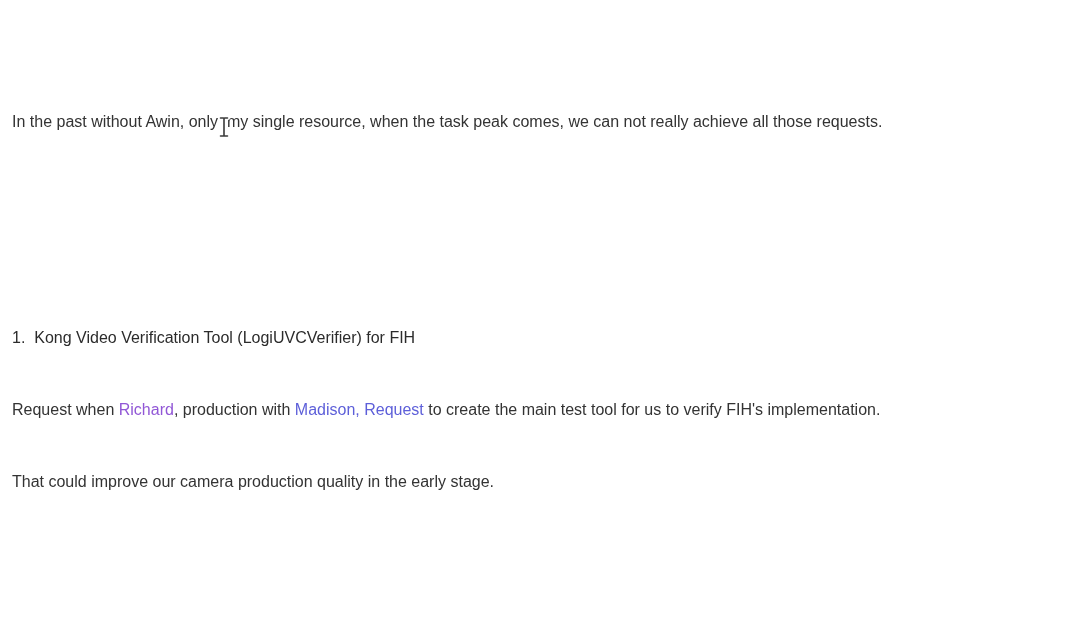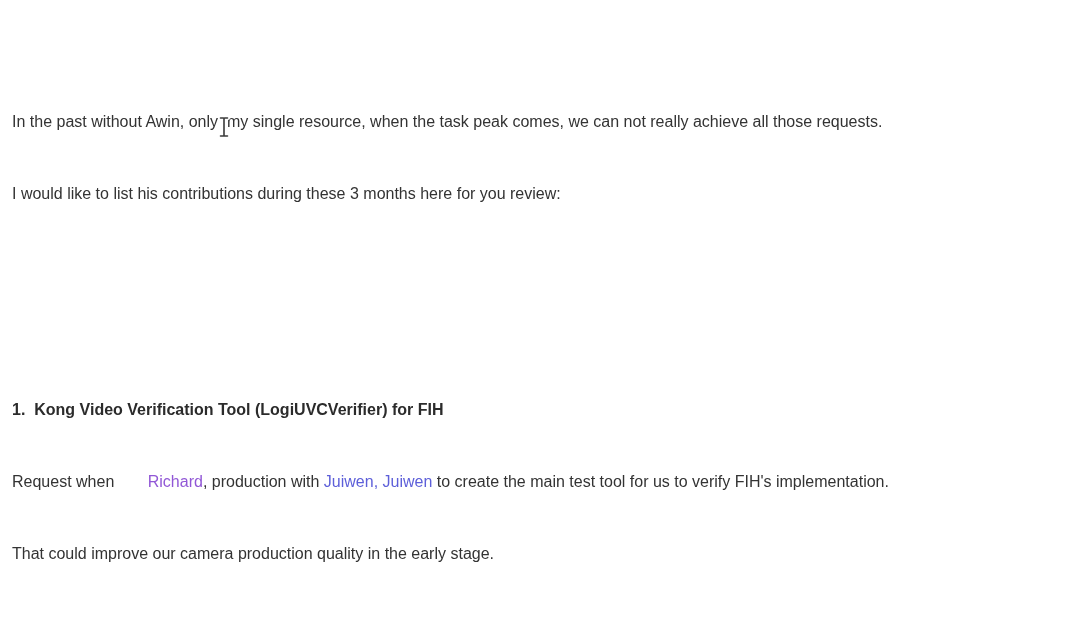--- a/index.html
+++ b/index.html
@@ -18,45 +18,44 @@
     padding: 0 0 0 12px;
     font-family: "Liberation Sans", "DejaVu Sans", sans-serif;
     font-size: 16px;
     line-height: 24px;
     color: #333333;
     white-space: pre-wrap;
   }
   .para { margin: 0 0 24px 0; }
   .para:last-child { margin-bottom: 0; }
   .line { min-height: 24px; }
-  .heading { font-weight: bold; color: #2b2b2b; }
-  .link-purple { color: #9157d6; text-decoration: none; cursor: pointer; margin-left: 29px; }
+  .heading { font-weight: normal; color: #2b2b2b; }
+  .link-purple { color: #9157d6; text-decoration: none; cursor: pointer; }
   .link-blue { color: #5d5fd9; text-decoration: none; cursor: pointer; }
   .ibeam {
     position: absolute;
     left: 217px;
     top: 115px;
     width: 14px;
     height: 24px;
     pointer-events: none;
   }
 </style>
 </head>
 <body>
 
 <div class="doc">
 
   <div class="para">
     <div class="line">In the past without Awin, only  my single resource, when the task peak comes, we can not really achieve all those requests.</div>
-    <div class="line">I would like to list his contributions during these 3 months here for you review:</div>
   </div>
 
   <div class="para">
     <div class="line heading">1.  Kong Video Verification Tool (LogiUVCVerifier) for FIH</div>
-    <div class="line"><span>Request when </span><span class="link-purple">Richard</span><span>, production with </span><span class="link-blue">Juiwen,</span><span> </span><span class="link-blue">Juiwen</span><span> to create the main test tool for us to verify FIH's implementation.</span></div>
+    <div class="line"><span>Request when </span><span class="link-purple">Richard</span><span>, production with </span><span class="link-blue">Madison,</span><span> </span><span class="link-blue">Request</span><span> to create the main test tool for us to verify FIH's implementation.</span></div>
     <div class="line">That could improve our camera production quality in the early stage.</div>
     
   </div>
 
   
 
   
 
   
 

